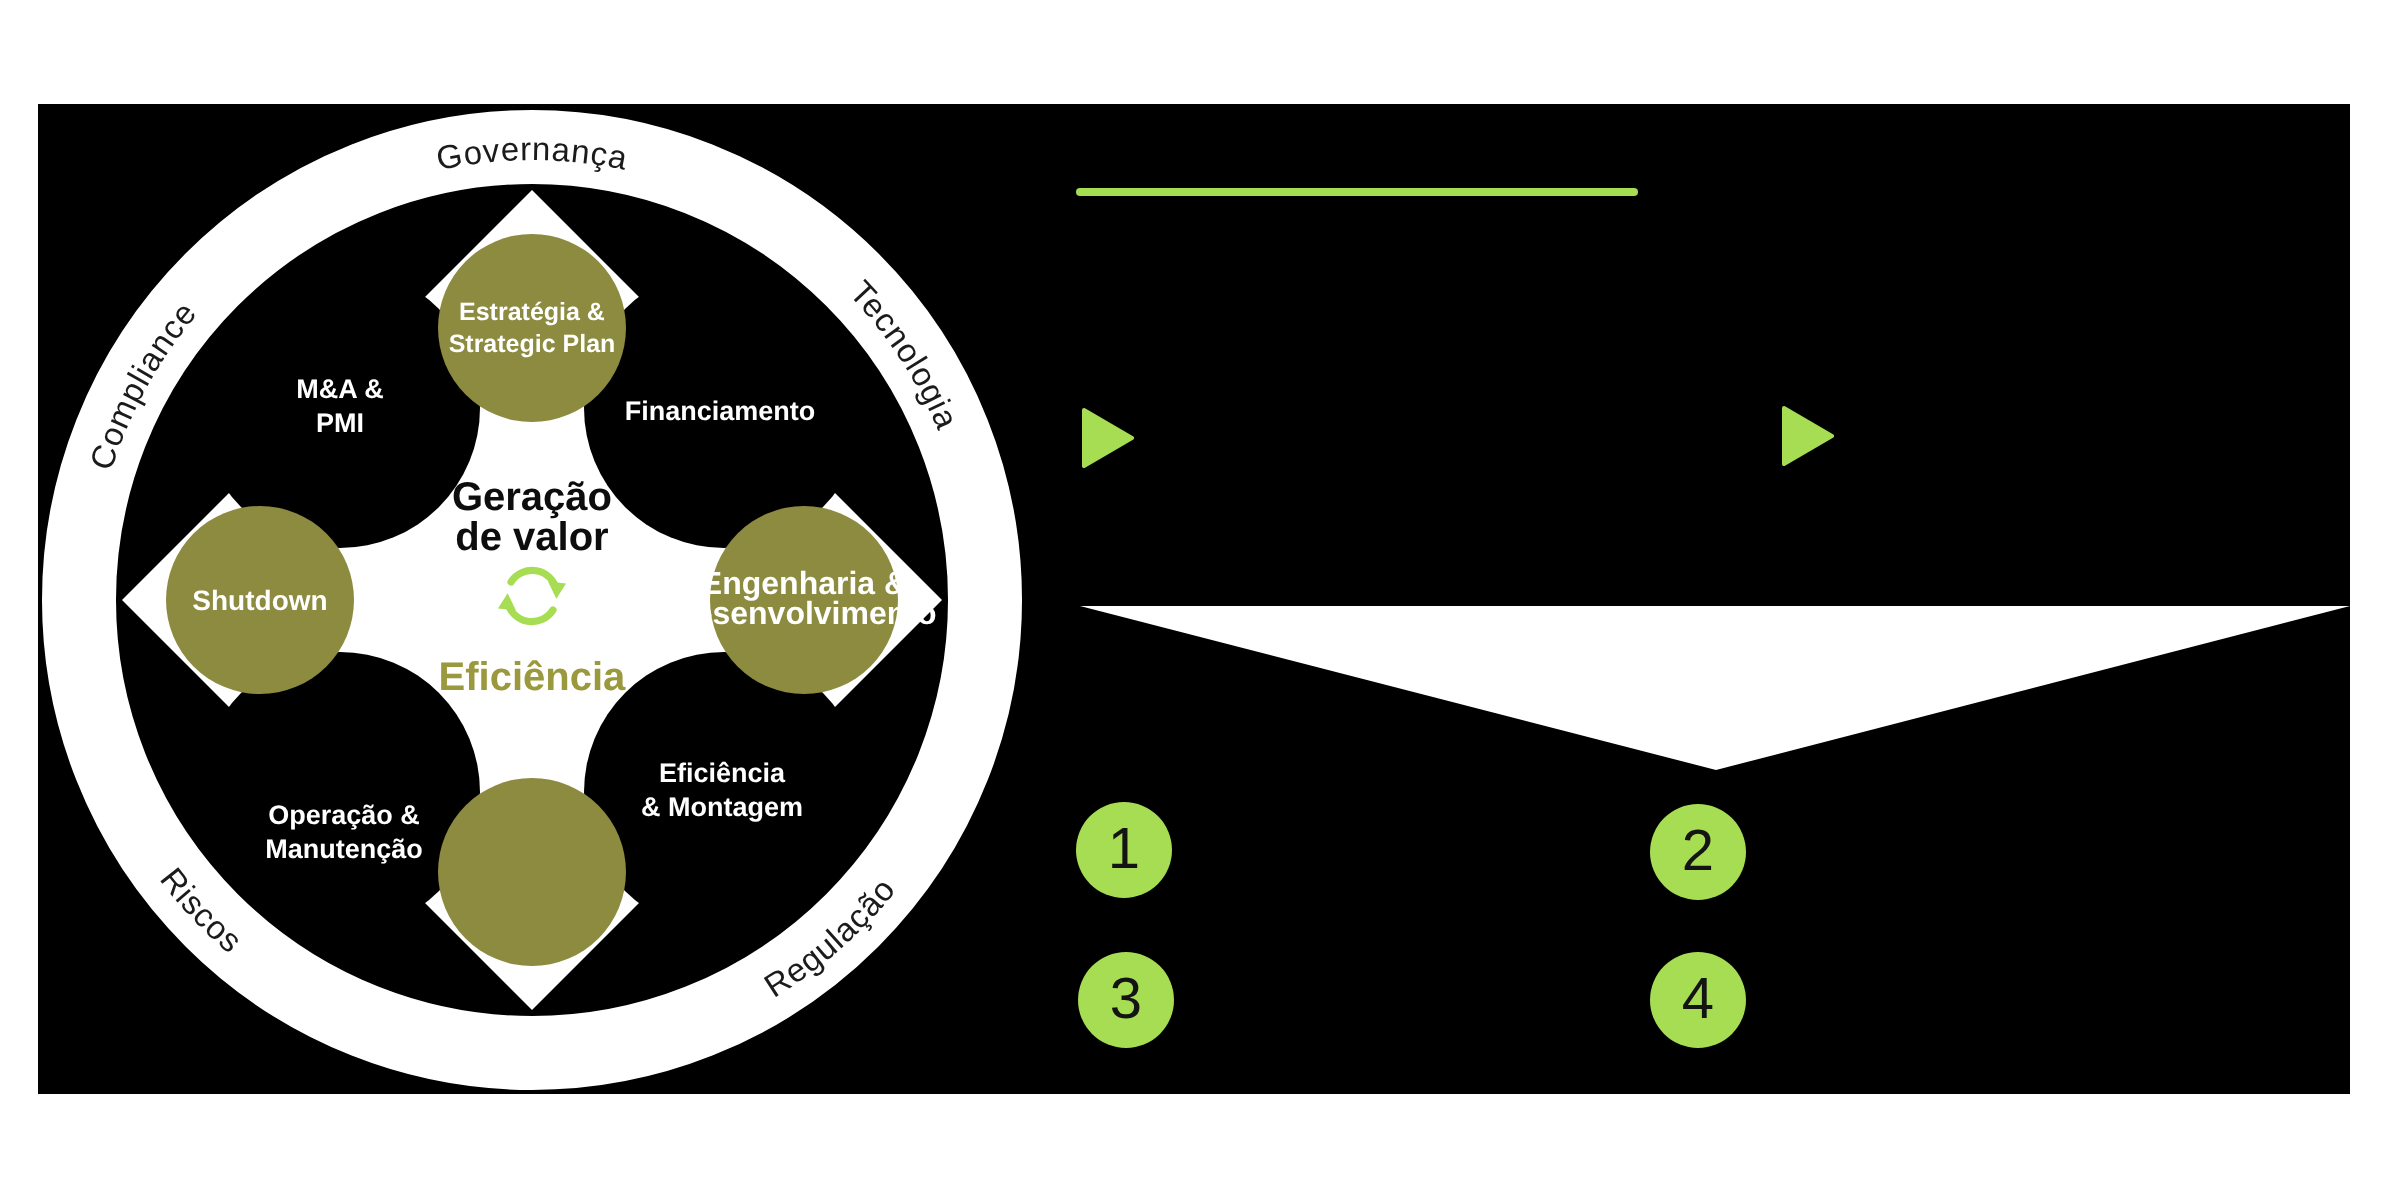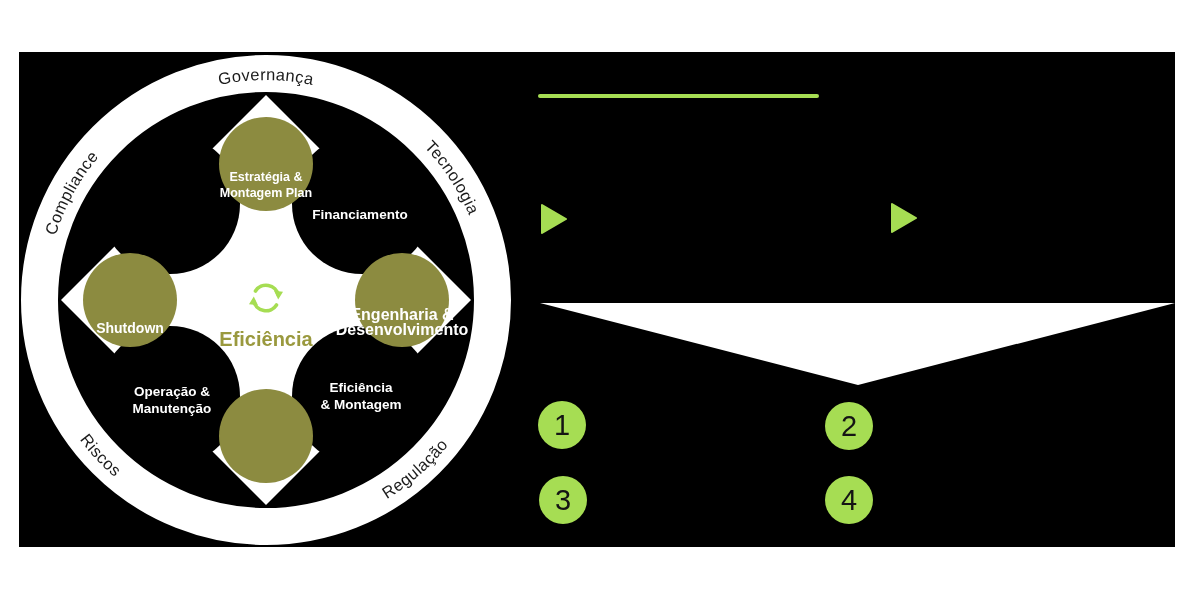--- a/index.html
+++ b/index.html
@@ -10,30 +10,30 @@
   }
   *{margin:0;padding:0;box-sizing:border-box}
   html,body{width:1200px;height:600px;background:#ffffff;overflow:hidden;
     font-family:"Liberation Sans", sans-serif;}
   .page{position:absolute;left:0;top:0;width:1200px;height:600px;background:#ffffff;}
   .slide{position:absolute;left:19px;top:52px;width:1156px;height:495px;background:#000000;}
   .vector{position:absolute;left:0;top:0;width:1156px;height:495px;}
 
   
   .ovl{position:absolute;display:flex;flex-direction:column;align-items:center;
-       justify-content:flex-end;text-align:center;}
+       justify-content:center;text-align:center;}
   .node-label{color:#ffffff;font-weight:700;}
   .seg-label{color:#ffffff;font-weight:700;font-size:13.5px;line-height:17px;}
   .node-top{left:204px;top:127px;width:124px;height:74px;font-size:12.5px;line-height:16px;}
   .node-right{left:340px;top:263px;width:124px;height:74px;font-size:16px;line-height:15px;}
   .node-bottom{left:206px;top:399px;width:124px;height:74px;font-size:13px;line-height:17px;}
   .node-left{left:68px;top:263px;width:124px;height:74px;font-size:14px;line-height:17px;}
   .seg-nw{left:110px;top:185px;width:120px;height:36px;}
   .seg-ne{left:300px;top:187px;width:120px;height:36px;}
-  .seg-sw{left:112px;top:381px;width:120px;height:36px;}
+  .seg-sw{left:112px;top:398px;width:120px;height:36px;}
   .seg-se{left:301px;top:377px;width:120px;height:36px;}
   .center-title{left:186px;top:238px;width:160px;height:42px;color:#0d0d0d;
        font-weight:700;font-size:20px;line-height:20px;}
   .center-sub{left:186px;top:327px;width:160px;height:24px;color:var(--olive-text);
        font-weight:700;font-size:20px;}
 
   
   .green-line{position:absolute;left:538px;top:94px;width:281px;height:4px;
        background:var(--accent);border-radius:2px;}
   .tri{position:absolute;width:26px;height:30px;}
@@ -99,42 +99,50 @@
         <path d="M 8 -7.2 L 17 -6.2 L 12.2 1.4 Z" fill="var(--accent)" stroke="none"></path>
         <path d="M -8 7.2 L -17 6.2 L -12.2 -1.4 Z" fill="var(--accent)" stroke="none"></path>
       </g>
 
       <polygon points="521,251 1156,251 839,333" fill="#ffffff"></polygon>
     </svg>
   </div>
 
   <div class="ovl node-label node-top">
     <span>Estratégia &amp;</span>
-    <span>Montagem Plan</span>
+    <span>Strategic Plan</span>
   </div>
   <div class="ovl node-label node-right">
     <span>Engenharia &amp;</span>
     <span>Desenvolvimento</span>
   </div>
   <div class="ovl node-label node-left">
     <span>Shutdown</span>
   </div>
 
+  <div class="ovl seg-label seg-nw">
+    <span>M&amp;A &amp;</span>
+    <span>PMI</span>
+  </div>
   <div class="ovl seg-label seg-ne">
     <span>Financiamento</span>
   </div>
   <div class="ovl seg-label seg-se">
     <span>Eficiência</span>
     <span>&amp; Montagem</span>
   </div>
   <div class="ovl seg-label seg-sw">
     <span>Operação &amp;</span>
     <span>Manutenção</span>
   </div>
 
+  <div class="ovl center-title">
+    <span>Geração</span>
+    <span>de valor</span>
+  </div>
   <div class="ovl center-sub">
     <span>Eficiência</span>
   </div>
 
   <div class="green-line"></div>
 
   <div class="tri tri-1">
     <svg width="26" height="30" viewBox="0 0 26 30">
       <polygon points="1,1 25,15 1,29" fill="var(--accent)" stroke="var(--accent)" stroke-width="2" stroke-linejoin="round"></polygon>
     </svg>

